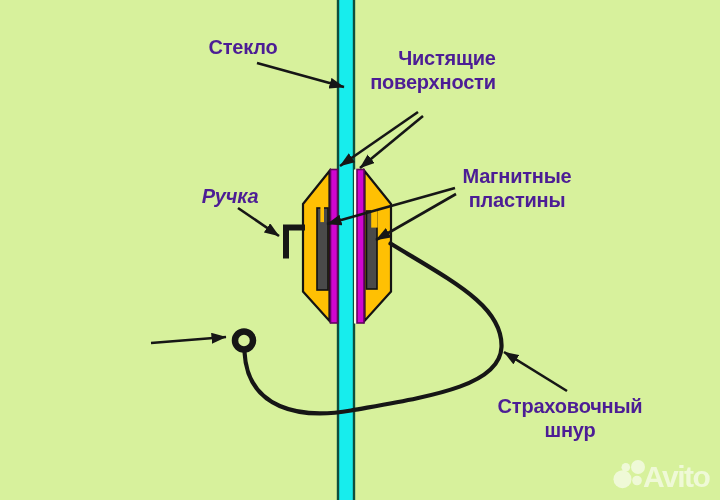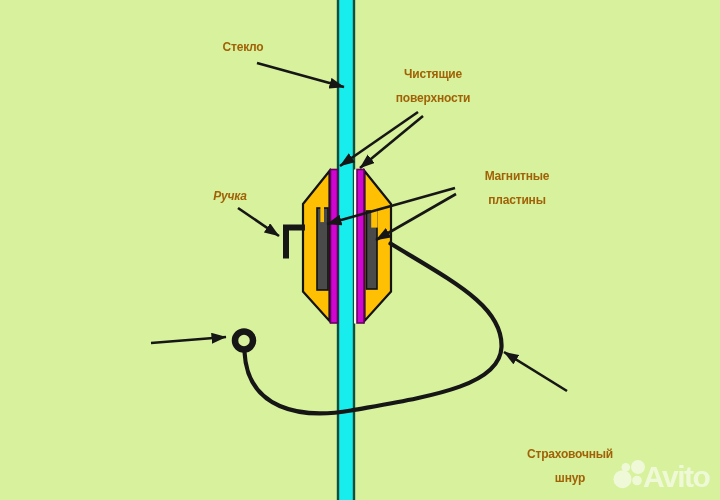--- a/index.html
+++ b/index.html
@@ -3,22 +3,22 @@
 <meta charset="utf-8">
 <style>
   html,body{margin:0;padding:0;background:#ffffff;}
   .stage{
     position:relative;width:720px;height:500px;overflow:hidden;
     font-family:"Liberation Sans",sans-serif;
   }
   .stage svg{position:absolute;left:0;top:0;display:block;}
   .label{
     position:absolute;transform:translateX(-50%);
-    font-size:12px;font-weight:bold;line-height:23.5px;
-    color:#a16207;text-align:center;white-space:pre-line;
+    font-size:20px;font-weight:bold;line-height:23.5px;
+    color:#4c1d95;text-align:center;white-space:pre-line;
     letter-spacing:-0.2px;
   }
   .wm-text{
     font-family:"Liberation Sans",sans-serif;
     font-size:30px;font-weight:bold;letter-spacing:-1.5px;
   }
 </style>
 </head>
 <body>
 
@@ -69,25 +69,25 @@
       <circle cx="625.8" cy="467.3" r="4.3"></circle>
       <circle cx="638" cy="467" r="7"></circle>
       <circle cx="622.5" cy="479.2" r="9"></circle>
       <circle cx="637" cy="480.5" r="4.8"></circle>
       <text x="643" y="487" class="wm-text">Avito</text>
     </g>
   </svg>
 
   <div class="label" style="left:243px;top:36px;">Стекло</div>
 
-  <div class="label" style="left:433px;top:63px;">Чистящие
+  <div class="label" style="left:433px;top:47px;text-align:right;">Чистящие
 поверхности</div>
 
   <div class="label" style="left:230px;top:185px;font-style:italic;">Ручка</div>
 
   <div class="label" style="left:517px;top:165px;text-align:center;">Магнитные
 пластины</div>
 
 
-  <div class="label" style="left:570px;top:395px;margin-top:48px;">Страховочный
+  <div class="label" style="left:570px;top:395px;">Страховочный
 шнур</div>
 
 </div>
 
 </body></html>

